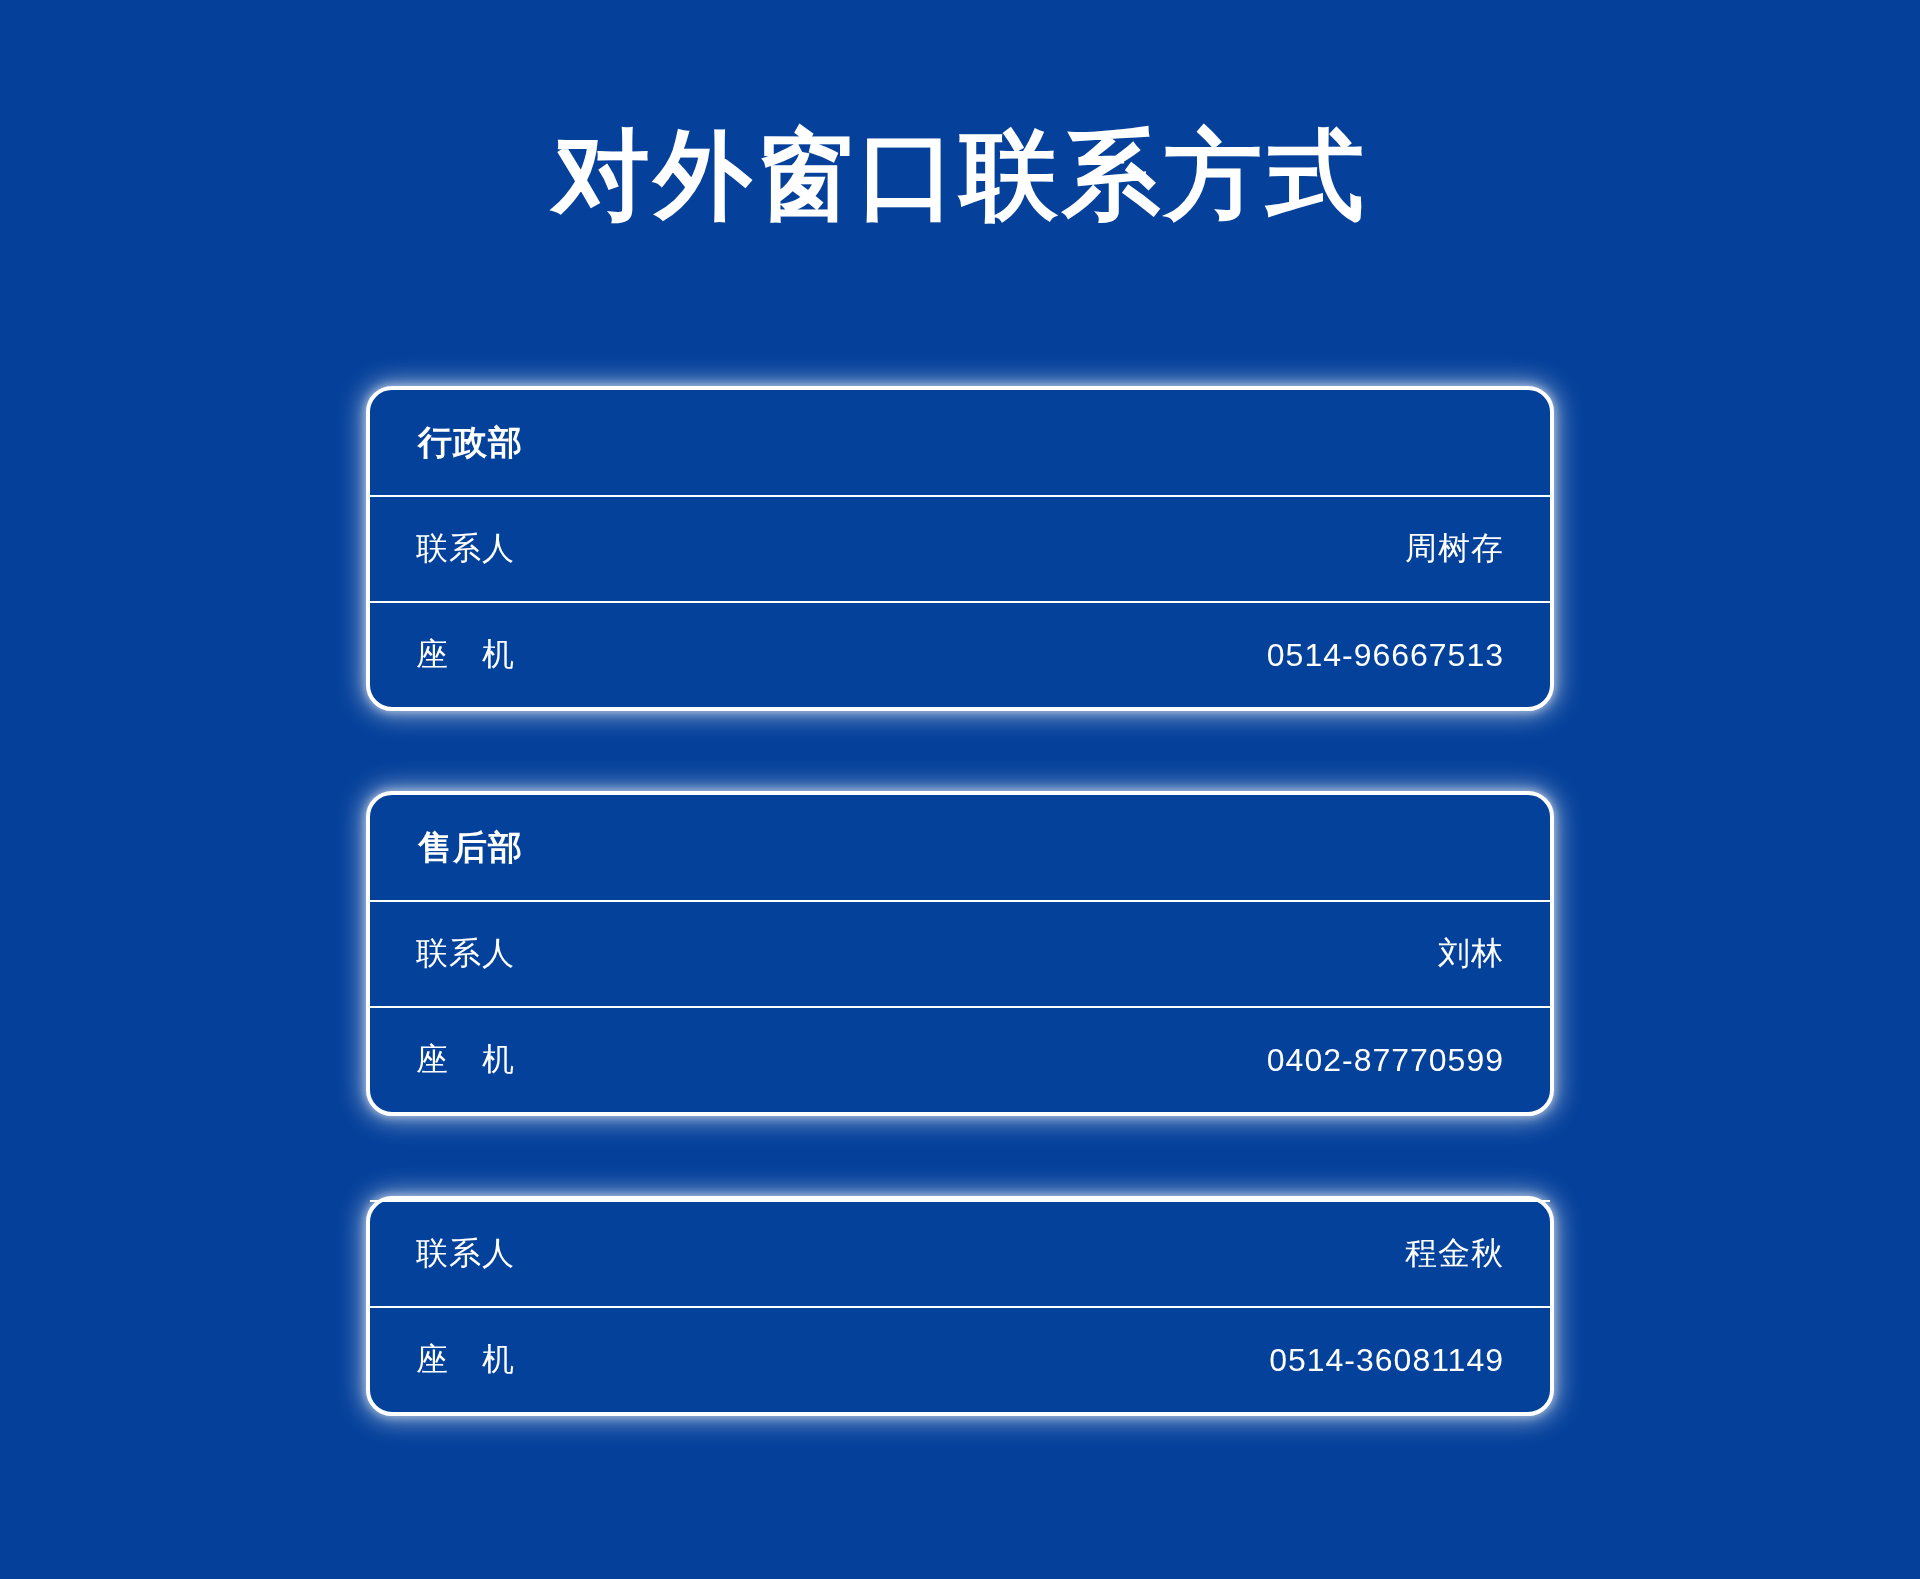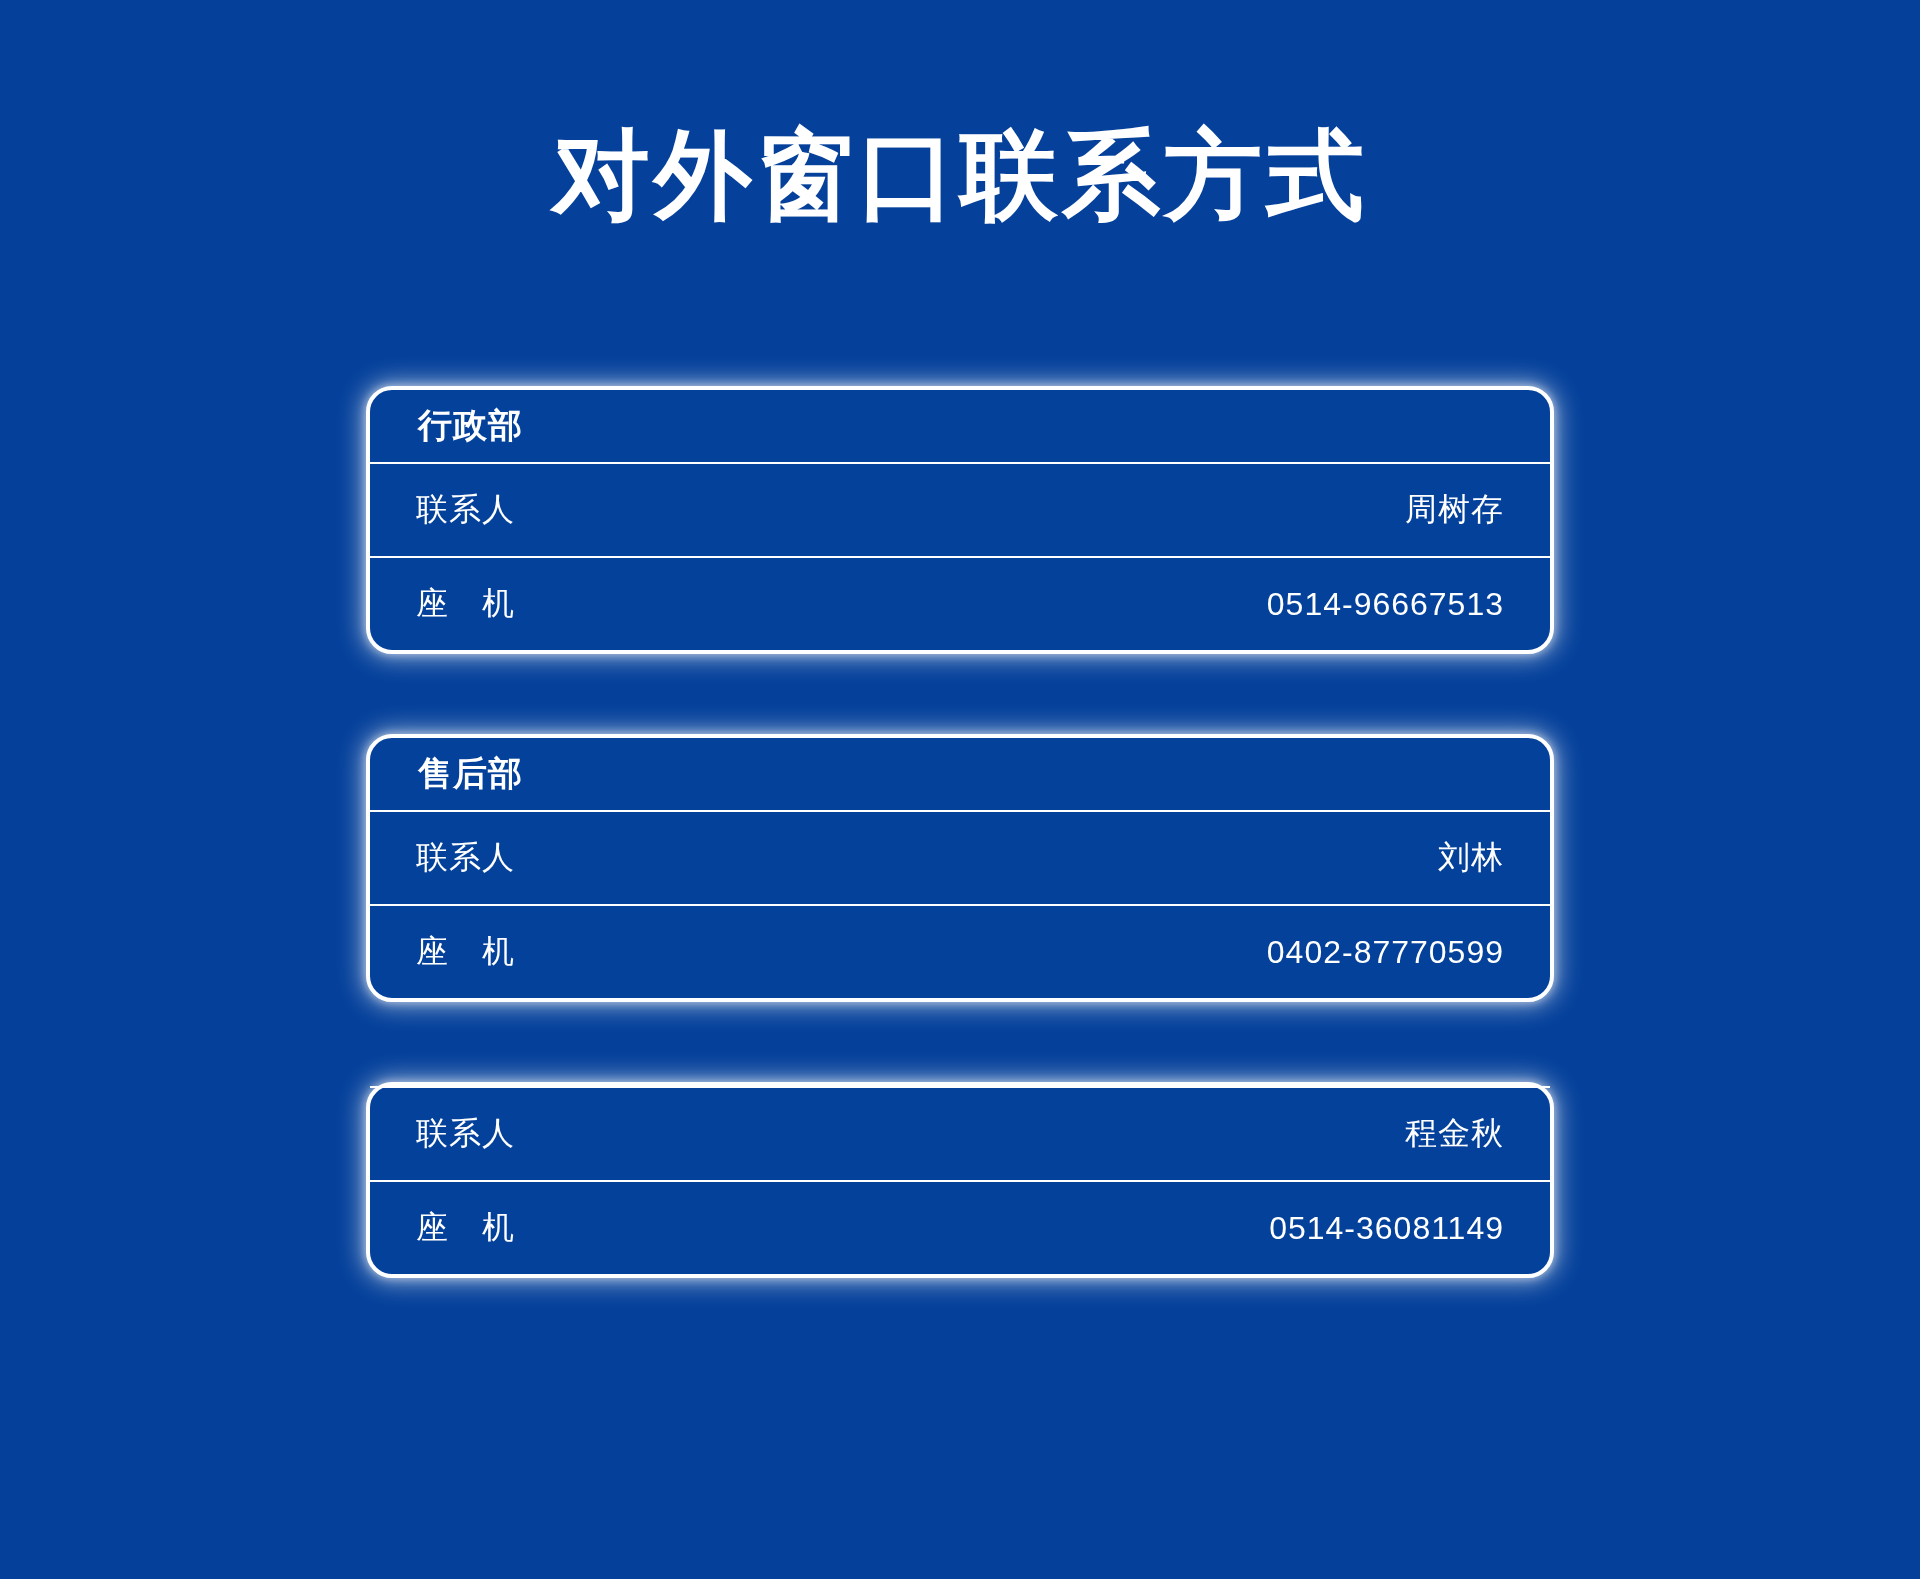--- a/index.html
+++ b/index.html
@@ -32,34 +32,34 @@
     box-sizing: border-box;
     border: 4px solid #FFFFFF;
     border-radius: 26px;
     margin-bottom: 80px;
     background: #04419A;
     box-shadow: 0 0 24px 4px rgba(255,255,255,0.55),
                 0 0 8px 1px rgba(255,255,255,0.45);
   }
   .card-title {
     margin: 0;
-    height: 72px;
+    height: 105px;
     display: flex;
     align-items: center;
     padding: 0 48px;
     font-size: 34px;
     font-weight: bold;
     letter-spacing: 1px;
   }
   .divider {
     height: 2px;
     background: #FFFFFF;
   }
   .row {
-    height: 92px;
+    height: 104px;
     display: flex;
     align-items: center;
     justify-content: space-between;
     padding: 0 46px;
     font-size: 32px;
     font-weight: normal;
   }
   .row .label { letter-spacing: 1px; }
   .row .value { letter-spacing: 1px; }
 </style>

